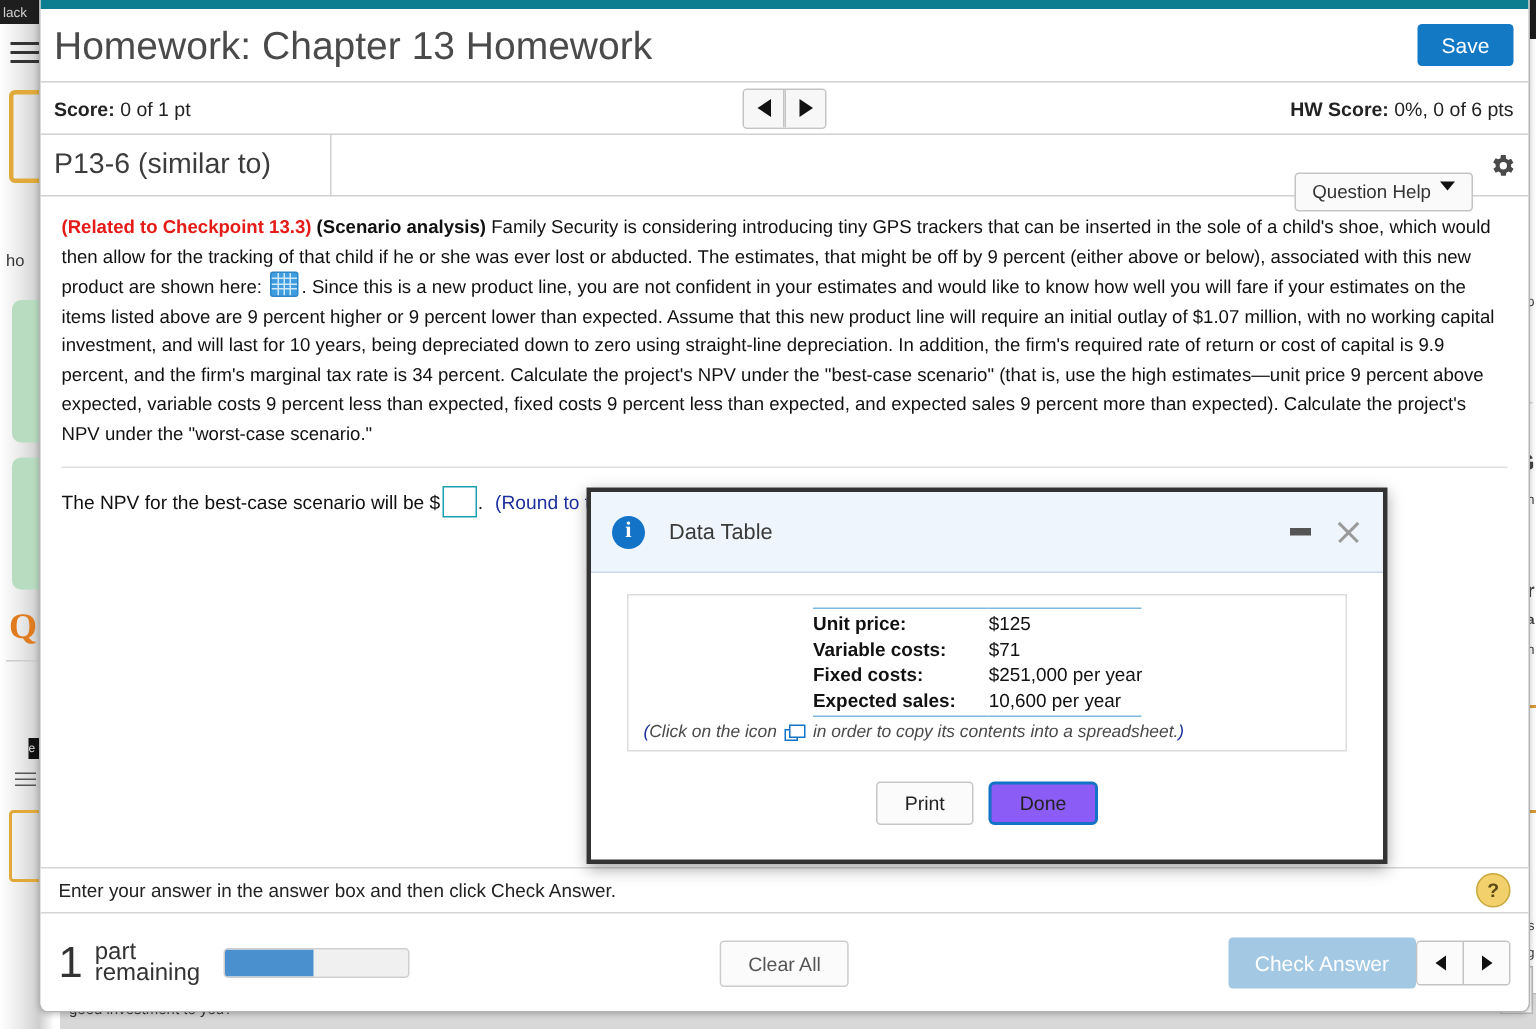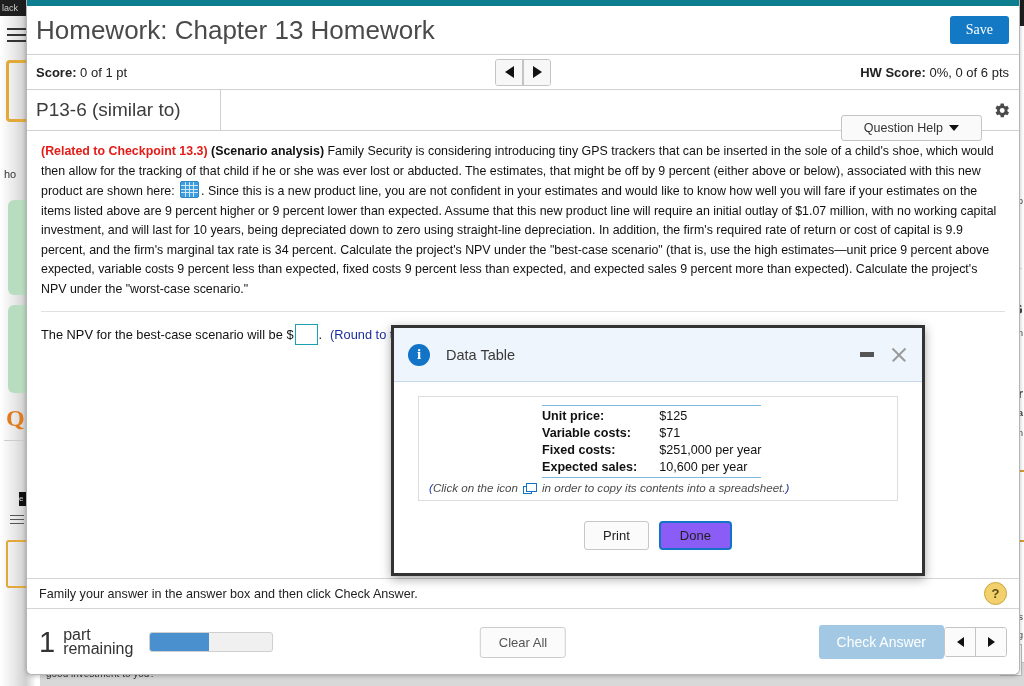--- a/index.html
+++ b/index.html
@@ -67,21 +67,21 @@
     border-bottom: 1px solid #d0d0d0;
     box-sizing: border-box;
   }
   .hw-title {
     font-size: 26px; color: #4a4a4a; font-weight: 400;
     white-space: nowrap; letter-spacing: 0px;
   }
   .save-btn {
     background: #1479c4; color: #fff; border: none; border-radius: 3px;
     font-size: 14px; padding: 6px 16px; cursor: pointer;
-    font-family: Liberation Serif, serif;
+    font-family: Liberation Sans, sans-serif;
   }
 
   
   .hdr2 {
     display: flex; align-items: center; height: 35px;
     border-bottom: 1px solid #d0d0d0; box-sizing: border-box;
     padding: 0 10px 0 9px; position: relative;
   }
   .score-text { font-size: 13px; color: #222; }
   .score-text b { font-weight: bold; }
@@ -112,22 +112,22 @@
     padding: 0 8px 0 9px;
   }
   .prob-id {
     font-size: 19px; color: #3c3c3c; padding-right: 14px;
     border-right: 1px solid #d0d0d0; height: 100%;
     display: flex; align-items: center; min-width: 170px;
   }
   .hdr3-right { margin-left: auto; display: flex; align-items: center; gap: 10px; }
   .qhelp-btn {
     border: 1px solid #c4c4c4; border-radius: 3px; background: #fafafa;
-    font-size: 12.5px; color: #333; padding: 5px 22px; cursor: pointer;
-    display: flex; align-items: center; gap: 6px;
+    font-size: 12.5px; color: #333; padding: 5px 11px; cursor: pointer;
+    display: flex; gap: 6px;
     font-family: "Liberation Sans", sans-serif;
     margin-top: 35px;
   }
   .gear { cursor:pointer; display:flex; }
 
   
   .body-area { position: relative; padding: 11px 14px 0 14px; }
   .prob-text {
     font-size: 12.4px; line-height: 19.5px; color: #111; text-align: left;
   }
@@ -371,21 +371,21 @@
 
       <div class="answer-line">
         <span>The NPV for the best-case scenario will be $</span>
         <input class="ans-input" type="text" value="" style="">
         <span>.</span>
         <span class="round-note">(Round to the nearest dollar.)</span>
       </div>
     </div>
 
     <div class="footer-hint">
-      <span class="txt">Family your answer in the answer box and then click Check Answer.</span>
+      <span class="txt">Enter your answer in the answer box and then click Check Answer.</span>
       <span class="help-badge">?</span>
     </div>
 
     <div class="footer-bar">
       <div class="parts">
         <span class="num">1</span>
         <span class="lbl">
           <span>part</span><br>
           <span>remaining</span>
         </span>

